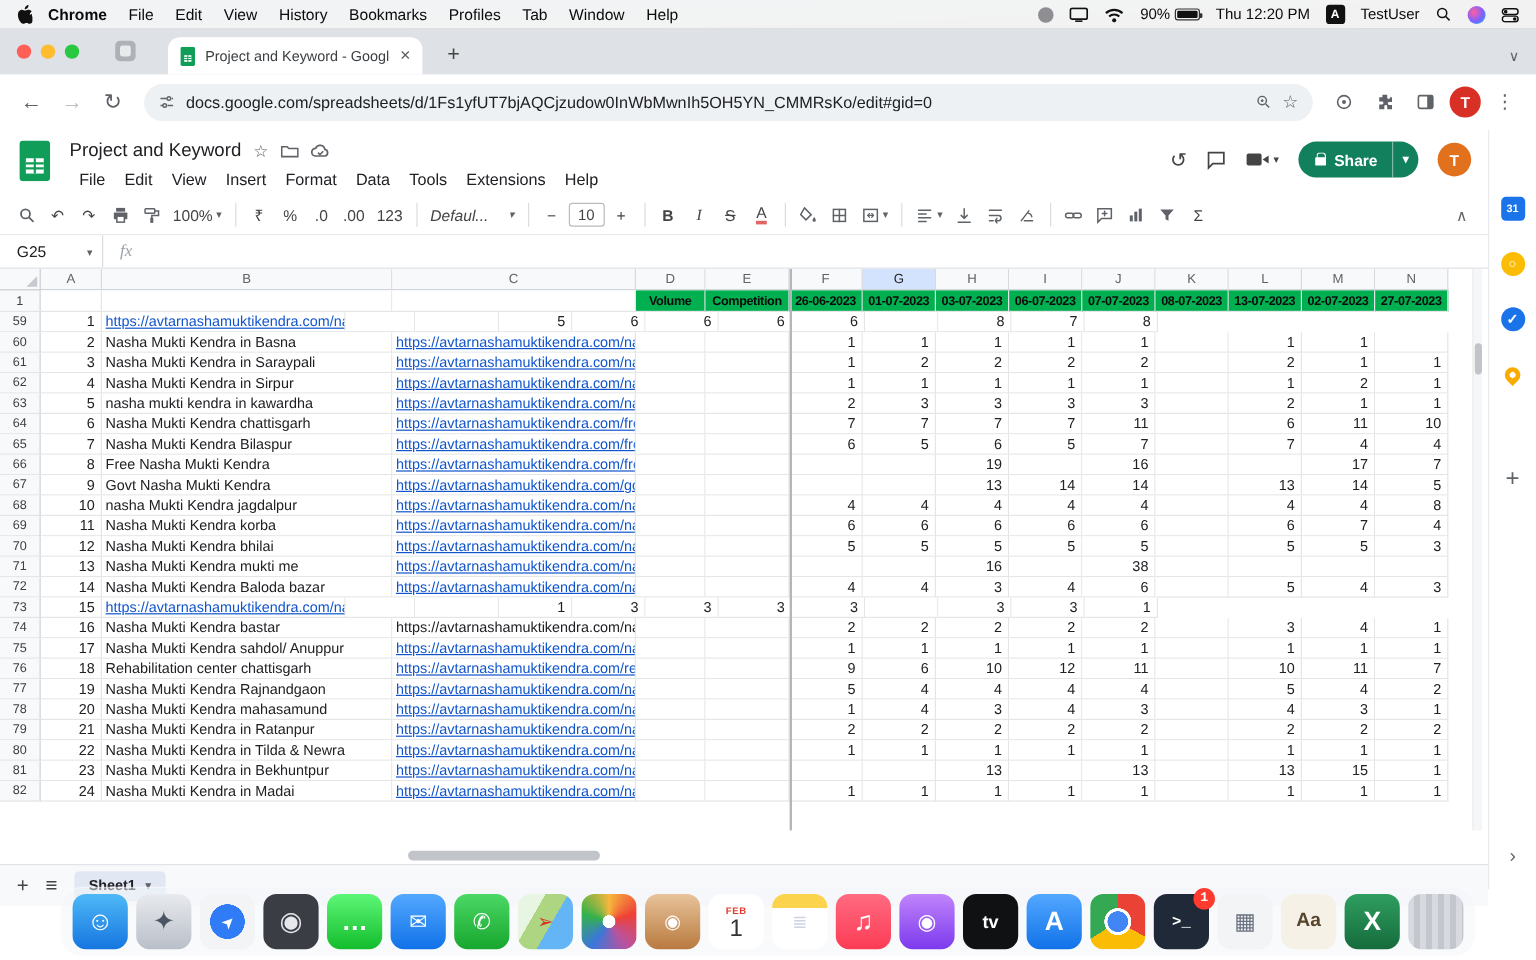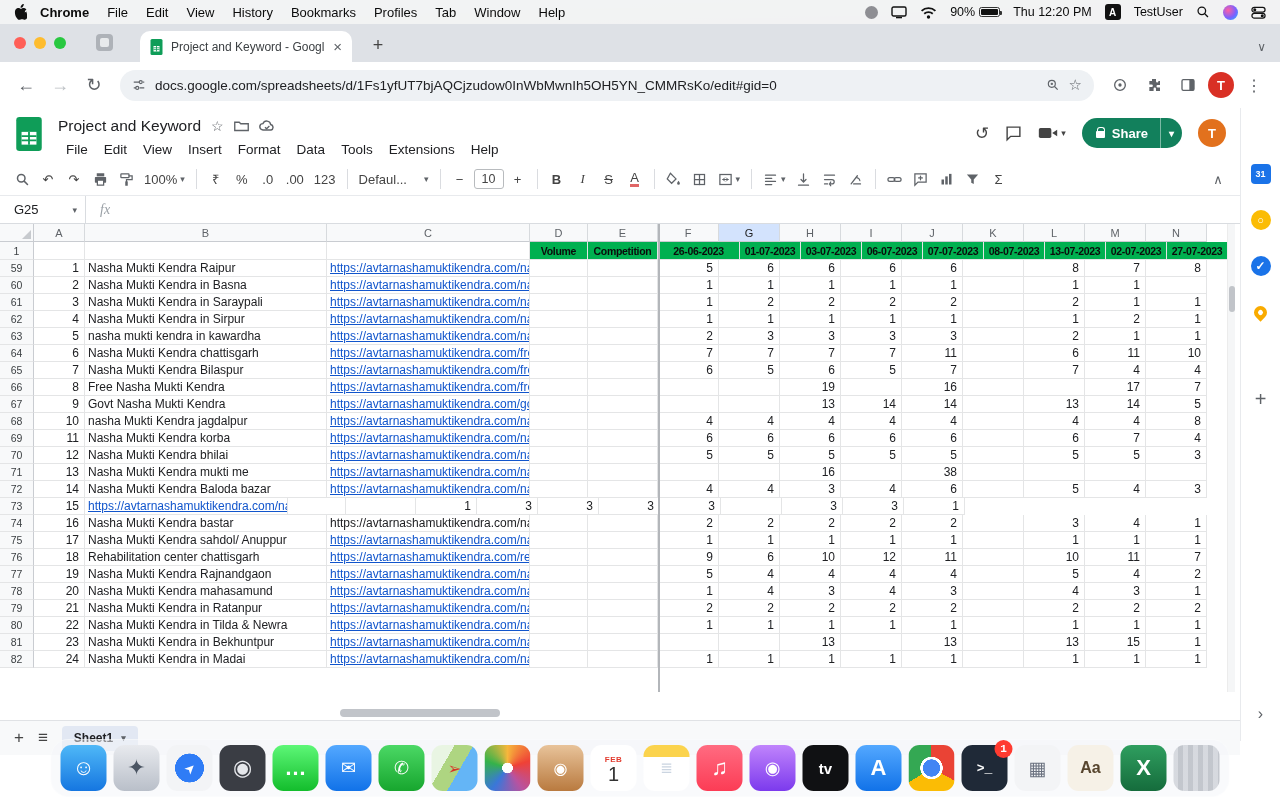--- a/index.html
+++ b/index.html
@@ -77,21 +77,21 @@
   .tb-btn{min-width:24px;height:24px;padding:0 4px;display:flex;align-items:center;justify-content:center;gap:3px;
     border-radius:4px;font-size:13px;color:#444;white-space:nowrap;}
   .tb-btn svg{width:15px;height:15px;fill:#5f6368;stroke-linecap:round;}
   .tb-btn .dd{font-size:9px;color:#5f6368;}
   .tb-sep{width:1px;height:20px;background:#dadce0;margin:0 5px;}
   .tb-btn.b{font-weight:700;}
   .tb-btn.i{font-style:italic;font-family:"Liberation Serif",serif;}
   .tb-btn.s{text-decoration:line-through;}
   .tb-btn.tc span.gl{border-bottom:3px solid #e06666;line-height:1;padding-bottom:0px;}
   .tb-btn.box{border:1px solid #b8bbbe;border-radius:3px;min-width:30px;height:20px;font-size:12.5px;}
-  .tb-btn.wide{min-width:78px;justify-content:space-between;}
+  .tb-btn.wide{min-width:78px;justify-content:space-between;font-style:italic;}
   .tb-btn.collapse{margin-left:auto;color:#5f6368;}
 
   
   #formula-bar{height:28px;display:flex;align-items:center;border-bottom:1px solid #d9dce0;font-size:13px;}
   .namebox{width:86px;height:100%;display:flex;align-items:center;justify-content:space-between;padding:0 8px 0 14px;
     border-right:1px solid #d9dce0;color:#202124;}
   .namebox .dd{font-size:9px;color:#5f6368;}
   .fx{font-style:italic;color:#9aa0a6;padding:0 14px;font-family:"Liberation Serif",serif;font-size:14px;}
 
   
@@ -579,34 +579,33 @@
             <div class="g-cell g-hcell" style="width: 61px;">M</div>
             <div class="g-cell g-hcell" style="width: 61px;">N</div>
           </div>
           <div class="g-row g-r1">
             <div class="g-gutter">1</div>
             <div class="g-cell" style="width: 51px;"></div>
             <div class="g-cell" style="width: 242px;"></div>
             <div class="g-cell" style="width: 203px;"></div>
             <div class="g-cell green" style="width: 58px;">Volume</div>
             <div class="g-cell green" style="width: 70px;">Competition</div>
-            <div class="g-cell green" style="width: 82px;">26-06-2023</div>
+            <div class="g-cell green" style="width: 61px;">26-06-2023</div>
             <div class="g-cell green" style="width: 61px;">01-07-2023</div>
             <div class="g-cell green" style="width: 61px;">03-07-2023</div>
             <div class="g-cell green" style="width: 61px;">06-07-2023</div>
             <div class="g-cell green" style="width: 61px;">07-07-2023</div>
             <div class="g-cell green" style="width: 61px;">08-07-2023</div>
             <div class="g-cell green" style="width: 61px;">13-07-2023</div>
             <div class="g-cell green" style="width: 61px;">02-07-2023</div>
             <div class="g-cell green" style="width: 61px;">27-07-2023</div>
           </div>
           <div class="g-row g-data">
             <div class="g-gutter">59</div>
             <div class="g-cell num" style="width: 51px;">1</div>
-            <div class="g-cell" style="width: 242px;">Nasha Mukti Kendra Raipur</div>
             <div class="g-cell link" style="width: 203px;">https://avtarnashamuktikendra.com/nasha</div>
             <div class="g-cell" style="width: 58px;"></div>
             <div class="g-cell" style="width: 70px;"></div>
             <div class="g-cell num" style="width: 61px;">5</div>
             <div class="g-cell num" style="width: 61px;">6</div>
             <div class="g-cell num" style="width: 61px;">6</div>
             <div class="g-cell num" style="width: 61px;">6</div>
             <div class="g-cell num" style="width: 61px;">6</div>
             <div class="g-cell" style="width: 61px;"></div>
             <div class="g-cell num" style="width: 61px;">8</div>

